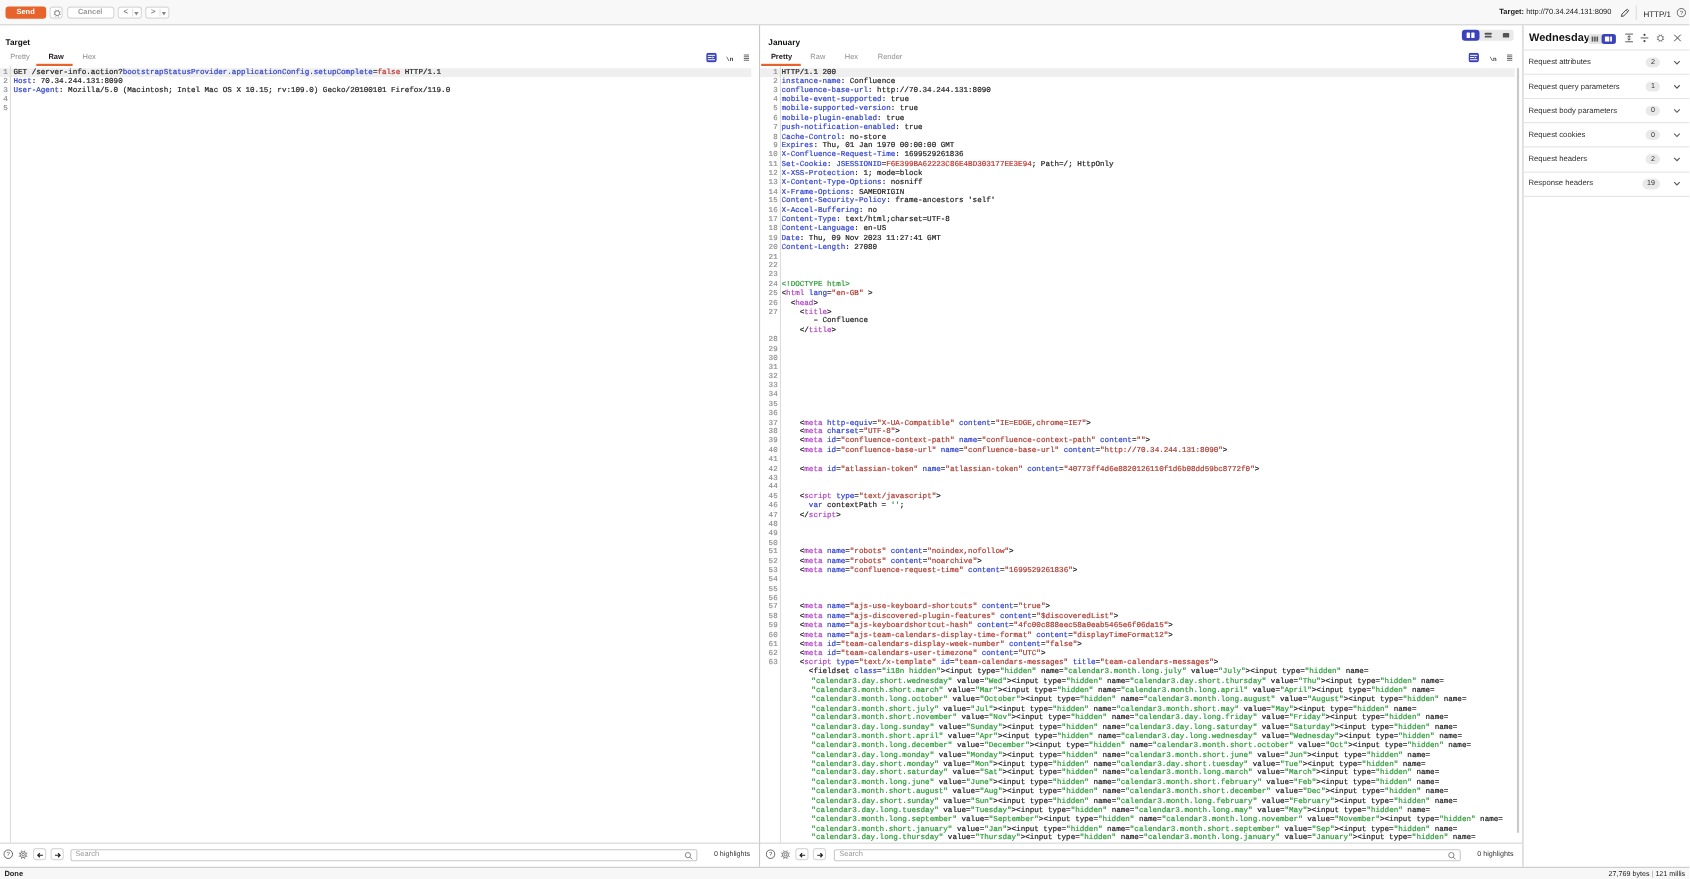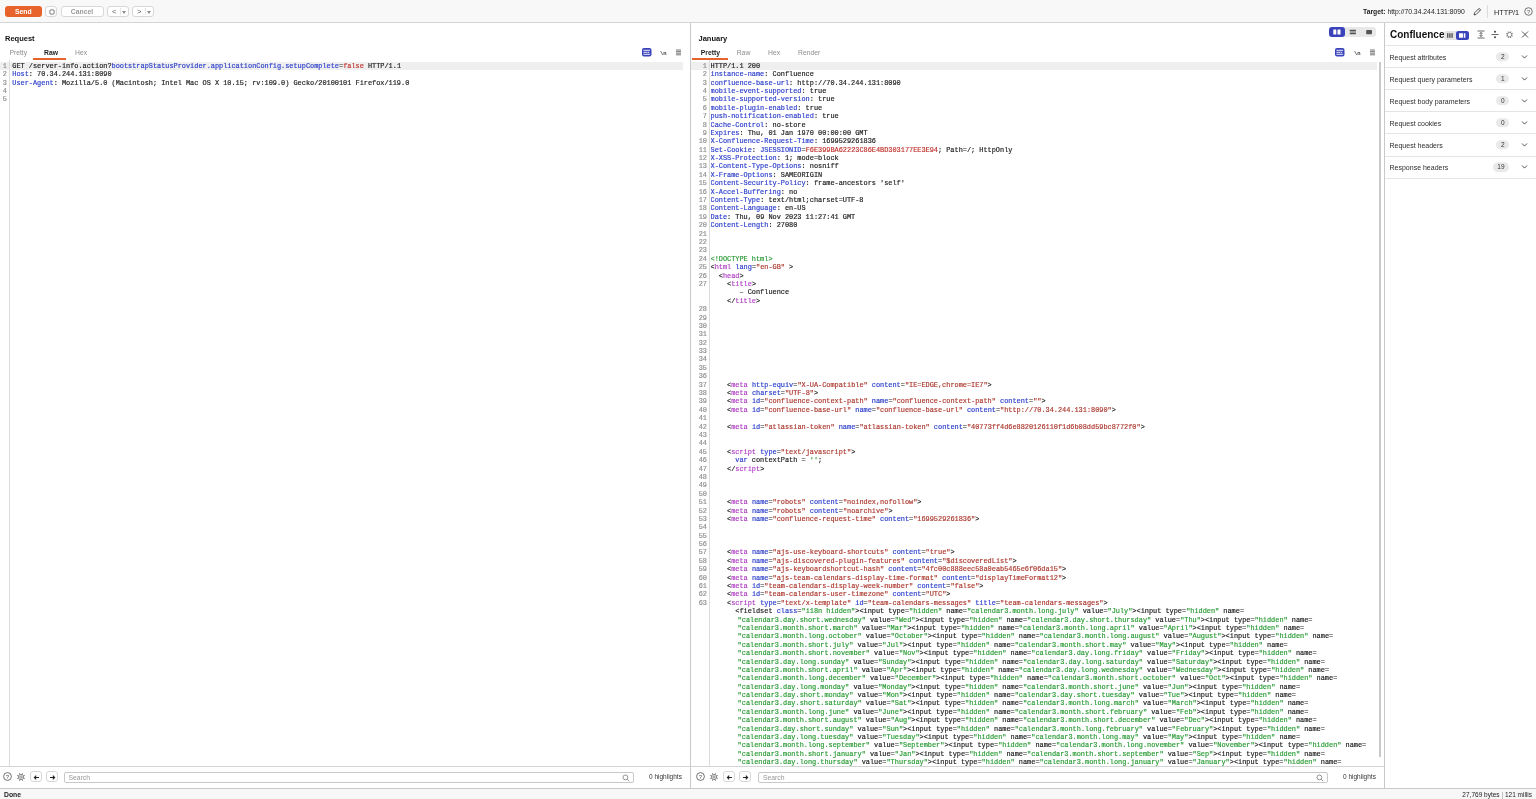--- a/index.html
+++ b/index.html
@@ -70,21 +70,21 @@
     <div class="vline" style="left:1487px;top:5px;height:13px;background:#dcdcdc"></div>
     <div class="abs" style="left:1494px;top:7.5px;font-size:7.3px;color:#1d1d1d">HTTP/1</div>
     <div class="abs" style="left:1523.5px;top:7px">
       <svg width="9" height="9" viewBox="0 0 9 9" style="display:block;">
         <circle cx="4.5" cy="4.5" r="3.8" fill="none" stroke="#555" stroke-width="0.8"></circle>
         <text x="4.5" y="6.6" font-size="5.6" text-anchor="middle" fill="#555" font-family="Liberation Sans">?</text>
       </svg>
     </div>
     <div class="vline" style="left:690px;top:23px;height:765px"></div>
     <div class="vline" style="left:1384px;top:23px;height:765px"></div>
-    <div class="title" style="left:5px;top:33.5px">Request</div>
+    <div class="title" style="left:5px;top:33.5px">Target</div>
     <div class="tab" style="left:9.4px;top:48.5px">Pretty</div>
     <div class="tab on" style="left:44px;top:48.5px">Raw</div>
     <div class="tab" style="left:75px;top:48.5px">Hex</div>
     <div class="abs" style="left:33px;top:57.6px;width:32.5px;height:2px;background:#e8632c"></div>
     <div class="abs" style="left:0;top:61.8px;width:683px;height:8.4px;background:#efefef"></div>
     <div class="vline" style="left:9.4px;top:60px;height:706px;background:#dcdcdc"></div>
     <div class="mono nums abs" style="left:0;top:61.8px;width:7px"><div class="cr">1</div><div class="cr">2</div><div class="cr">3</div><div class="cr">4</div><div class="cr">5</div></div>
     <div class="mono abs" style="left:12.3px;top:61.8px"><div class="cr">GET /server-info.action?<span class="b">bootstrapStatusProvider.applicationConfig.setupComplete</span>=<span class="R">false</span> HTTP/1.1</div><div class="cr"><span class="b">Host</span>: 70.34.244.131:8090</div><div class="cr"><span class="b">User-Agent</span>: Mozilla/5.0 (Macintosh; Intel Mac OS X 10.15; rv:109.0) Gecko/20100101 Firefox/119.0</div><div class="cr">&nbsp;</div><div class="cr">&nbsp;</div></div>
     <div class="abs" style="left:1329px;top:26.7px;width:47px;height:10.2px;background:#e9e9e9;border-radius:3px">
       <span style="position:absolute;left:0;top:0;width:16px;height:10.2px;background:#3b43bb;border-radius:3px">
@@ -159,21 +159,21 @@
         </g>
       </svg>
     </div>
     <div class="abs" style="left:691px;top:61.8px;width:686px;height:8.4px;background:#efefef"></div>
     <div class="vline" style="left:708.7px;top:60px;height:706px;background:#dcdcdc"></div>
     <div class="abs mono nums" style="left:691px;top:61.8px;width:16px;overflow:hidden;height:704px"><div class="cr">1</div><div class="cr">2</div><div class="cr">3</div><div class="cr">4</div><div class="cr">5</div><div class="cr">6</div><div class="cr">7</div><div class="cr">8</div><div class="cr">9</div><div class="cr">10</div><div class="cr">11</div><div class="cr">12</div><div class="cr">13</div><div class="cr">14</div><div class="cr">15</div><div class="cr">16</div><div class="cr">17</div><div class="cr">18</div><div class="cr">19</div><div class="cr">20</div><div class="cr">21</div><div class="cr">22</div><div class="cr">23</div><div class="cr">24</div><div class="cr">25</div><div class="cr">26</div><div class="cr">27</div><div class="cr"></div><div class="cr"></div><div class="cr">28</div><div class="cr">29</div><div class="cr">30</div><div class="cr">31</div><div class="cr">32</div><div class="cr">33</div><div class="cr">34</div><div class="cr">35</div><div class="cr">36</div><div class="cr">37</div><div class="cr">38</div><div class="cr">39</div><div class="cr">40</div><div class="cr">41</div><div class="cr">42</div><div class="cr">43</div><div class="cr">44</div><div class="cr">45</div><div class="cr">46</div><div class="cr">47</div><div class="cr">48</div><div class="cr">49</div><div class="cr">50</div><div class="cr">51</div><div class="cr">52</div><div class="cr">53</div><div class="cr">54</div><div class="cr">55</div><div class="cr">56</div><div class="cr">57</div><div class="cr">58</div><div class="cr">59</div><div class="cr">60</div><div class="cr">61</div><div class="cr">62</div><div class="cr">63</div><div class="cr"></div><div class="cr"></div><div class="cr"></div><div class="cr"></div><div class="cr"></div><div class="cr"></div><div class="cr"></div><div class="cr"></div><div class="cr"></div><div class="cr"></div><div class="cr"></div><div class="cr"></div><div class="cr"></div><div class="cr"></div><div class="cr"></div><div class="cr"></div><div class="cr"></div><div class="cr"></div><div class="cr"></div></div>
     <div class="abs" style="left:710.5px;top:61.8px;width:673px;height:704.2px;overflow:hidden">
       <div class="mono"><div class="cr">HTTP/1.1 200</div><div class="cr"><span class="b">instance-name</span>: Confluence</div><div class="cr"><span class="b">confluence-base-url</span>: http://70.34.244.131:8090</div><div class="cr"><span class="b">mobile-event-supported</span>: true</div><div class="cr"><span class="b">mobile-supported-version</span>: true</div><div class="cr"><span class="b">mobile-plugin-enabled</span>: true</div><div class="cr"><span class="b">push-notification-enabled</span>: true</div><div class="cr"><span class="b">Cache-Control</span>: no-store</div><div class="cr"><span class="b">Expires</span>: Thu, 01 Jan 1970 00:00:00 GMT</div><div class="cr"><span class="b">X-Confluence-Request-Time</span>: 1699529261836</div><div class="cr"><span class="b">Set-Cookie</span>: <span class="b">JSESSIONID</span>=<span class="R">F6E399BA62223C86E4BD303177EE3E94</span>; Path=/; HttpOnly</div><div class="cr"><span class="b">X-XSS-Protection</span>: 1; mode=block</div><div class="cr"><span class="b">X-Content-Type-Options</span>: nosniff</div><div class="cr"><span class="b">X-Frame-Options</span>: SAMEORIGIN</div><div class="cr"><span class="b">Content-Security-Policy</span>: frame-ancestors 'self'</div><div class="cr"><span class="b">X-Accel-Buffering</span>: no</div><div class="cr"><span class="b">Content-Type</span>: text/html;charset=UTF-8</div><div class="cr"><span class="b">Content-Language</span>: en-US</div><div class="cr"><span class="b">Date</span>: Thu, 09 Nov 2023 11:27:41 GMT</div><div class="cr"><span class="b">Content-Length</span>: 27080</div><div class="cr">&nbsp;</div><div class="cr">&nbsp;</div><div class="cr">&nbsp;</div><div class="cr"><span class="g">&lt;!DOCTYPE html&gt;</span></div><div class="cr">&lt;<span class="p">html</span> <span class="b">lang</span>=<span class="r">"en-GB"</span> &gt;</div><div class="cr">  &lt;<span class="p">head</span>&gt;</div><div class="cr">    &lt;<span class="p">title</span>&gt;</div><div class="cr">       – Confluence</div><div class="cr">    &lt;/<span class="p">title</span>&gt;</div><div class="cr">&nbsp;</div><div class="cr">&nbsp;</div><div class="cr">&nbsp;</div><div class="cr">&nbsp;</div><div class="cr">&nbsp;</div><div class="cr">&nbsp;</div><div class="cr">&nbsp;</div><div class="cr">&nbsp;</div><div class="cr">&nbsp;</div><div class="cr">    &lt;<span class="p">meta</span> <span class="b">http-equiv</span>=<span class="r">"X-UA-Compatible"</span> <span class="b">content</span>=<span class="r">"IE=EDGE,chrome=IE7"</span>&gt;</div><div class="cr">    &lt;<span class="p">meta</span> <span class="b">charset</span>=<span class="r">"UTF-8"</span>&gt;</div><div class="cr">    &lt;<span class="p">meta</span> <span class="b">id</span>=<span class="r">"confluence-context-path"</span> <span class="b">name</span>=<span class="r">"confluence-context-path"</span> <span class="b">content</span>=<span class="r">""</span>&gt;</div><div class="cr">    &lt;<span class="p">meta</span> <span class="b">id</span>=<span class="r">"confluence-base-url"</span> <span class="b">name</span>=<span class="r">"confluence-base-url"</span> <span class="b">content</span>=<span class="r">"http://70.34.244.131:8090"</span>&gt;</div><div class="cr">&nbsp;</div><div class="cr">    &lt;<span class="p">meta</span> <span class="b">id</span>=<span class="r">"atlassian-token"</span> <span class="b">name</span>=<span class="r">"atlassian-token"</span> <span class="b">content</span>=<span class="r">"40773ff4d6e8820126110f1d6b08dd59bc8772f0"</span>&gt;</div><div class="cr">&nbsp;</div><div class="cr">&nbsp;</div><div class="cr">    &lt;<span class="p">script</span> <span class="b">type</span>=<span class="r">"text/javascript"</span>&gt;</div><div class="cr">      <span class="b">var</span> contextPath = <span class="g">''</span>;</div><div class="cr">    &lt;/<span class="p">script</span>&gt;</div><div class="cr">&nbsp;</div><div class="cr">&nbsp;</div><div class="cr">&nbsp;</div><div class="cr">    &lt;<span class="p">meta</span> <span class="b">name</span>=<span class="r">"robots"</span> <span class="b">content</span>=<span class="r">"noindex,nofollow"</span>&gt;</div><div class="cr">    &lt;<span class="p">meta</span> <span class="b">name</span>=<span class="r">"robots"</span> <span class="b">content</span>=<span class="r">"noarchive"</span>&gt;</div><div class="cr">    &lt;<span class="p">meta</span> <span class="b">name</span>=<span class="r">"confluence-request-time"</span> <span class="b">content</span>=<span class="r">"1699529261836"</span>&gt;</div><div class="cr">&nbsp;</div><div class="cr">&nbsp;</div><div class="cr">&nbsp;</div><div class="cr">    &lt;<span class="p">meta</span> <span class="b">name</span>=<span class="r">"ajs-use-keyboard-shortcuts"</span> <span class="b">content</span>=<span class="r">"true"</span>&gt;</div><div class="cr">    &lt;<span class="p">meta</span> <span class="b">name</span>=<span class="r">"ajs-discovered-plugin-features"</span> <span class="b">content</span>=<span class="r">"$discoveredList"</span>&gt;</div><div class="cr">    &lt;<span class="p">meta</span> <span class="b">name</span>=<span class="r">"ajs-keyboardshortcut-hash"</span> <span class="b">content</span>=<span class="r">"4fc00c888eec58a0eab5465e6f06da15"</span>&gt;</div><div class="cr">    &lt;<span class="p">meta</span> <span class="b">name</span>=<span class="r">"ajs-team-calendars-display-time-format"</span> <span class="b">content</span>=<span class="r">"displayTimeFormat12"</span>&gt;</div><div class="cr">    &lt;<span class="p">meta</span> <span class="b">id</span>=<span class="r">"team-calendars-display-week-number"</span> <span class="b">content</span>=<span class="r">"false"</span>&gt;</div><div class="cr">    &lt;<span class="p">meta</span> <span class="b">id</span>=<span class="r">"team-calendars-user-timezone"</span> <span class="b">content</span>=<span class="r">"UTC"</span>&gt;</div><div class="cr">    &lt;<span class="p">script</span> <span class="b">type</span>=<span class="r">"text/x-template"</span> <span class="b">id</span>=<span class="r">"team-calendars-messages"</span> <span class="b">title</span>=<span class="r">"team-calendars-messages"</span>&gt;</div><div class="cr">      &lt;fieldset <span class="b">class</span>=<span class="g">"i18n hidden"</span>&gt;&lt;input type=<span class="g">"hidden"</span> name=<span class="g">"calendar3.month.long.july"</span> value=<span class="g">"July"</span>&gt;&lt;input type=<span class="g">"hidden"</span> name=</div><div class="cr" style="padding-left:2.3px">      <span class="g">"calendar3.day.short.wednesday"</span> value=<span class="g">"Wed"</span>&gt;&lt;input type=<span class="g">"hidden"</span> name=<span class="g">"calendar3.day.short.thursday"</span> value=<span class="g">"Thu"</span>&gt;&lt;input type=<span class="g">"hidden"</span> name=</div><div class="cr" style="padding-left:2.3px">      <span class="g">"calendar3.month.short.march"</span> value=<span class="g">"Mar"</span>&gt;&lt;input type=<span class="g">"hidden"</span> name=<span class="g">"calendar3.month.long.april"</span> value=<span class="g">"April"</span>&gt;&lt;input type=<span class="g">"hidden"</span> name=</div><div class="cr" style="padding-left:2.3px">      <span class="g">"calendar3.month.long.october"</span> value=<span class="g">"October"</span>&gt;&lt;input type=<span class="g">"hidden"</span> name=<span class="g">"calendar3.month.long.august"</span> value=<span class="g">"August"</span>&gt;&lt;input type=<span class="g">"hidden"</span> name=</div><div class="cr" style="padding-left:2.3px">      <span class="g">"calendar3.month.short.july"</span> value=<span class="g">"Jul"</span>&gt;&lt;input type=<span class="g">"hidden"</span> name=<span class="g">"calendar3.month.short.may"</span> value=<span class="g">"May"</span>&gt;&lt;input type=<span class="g">"hidden"</span> name=</div><div class="cr" style="padding-left:2.3px">      <span class="g">"calendar3.month.short.november"</span> value=<span class="g">"Nov"</span>&gt;&lt;input type=<span class="g">"hidden"</span> name=<span class="g">"calendar3.day.long.friday"</span> value=<span class="g">"Friday"</span>&gt;&lt;input type=<span class="g">"hidden"</span> name=</div><div class="cr" style="padding-left:2.3px">      <span class="g">"calendar3.day.long.sunday"</span> value=<span class="g">"Sunday"</span>&gt;&lt;input type=<span class="g">"hidden"</span> name=<span class="g">"calendar3.day.long.saturday"</span> value=<span class="g">"Saturday"</span>&gt;&lt;input type=<span class="g">"hidden"</span> name=</div><div class="cr" style="padding-left:2.3px">      <span class="g">"calendar3.month.short.april"</span> value=<span class="g">"Apr"</span>&gt;&lt;input type=<span class="g">"hidden"</span> name=<span class="g">"calendar3.day.long.wednesday"</span> value=<span class="g">"Wednesday"</span>&gt;&lt;input type=<span class="g">"hidden"</span> name=</div><div class="cr" style="padding-left:2.3px">      <span class="g">"calendar3.month.long.december"</span> value=<span class="g">"December"</span>&gt;&lt;input type=<span class="g">"hidden"</span> name=<span class="g">"calendar3.month.short.october"</span> value=<span class="g">"Oct"</span>&gt;&lt;input type=<span class="g">"hidden"</span> name=</div><div class="cr" style="padding-left:2.3px">      <span class="g">"calendar3.day.long.monday"</span> value=<span class="g">"Monday"</span>&gt;&lt;input type=<span class="g">"hidden"</span> name=<span class="g">"calendar3.month.short.june"</span> value=<span class="g">"Jun"</span>&gt;&lt;input type=<span class="g">"hidden"</span> name=</div><div class="cr" style="padding-left:2.3px">      <span class="g">"calendar3.day.short.monday"</span> value=<span class="g">"Mon"</span>&gt;&lt;input type=<span class="g">"hidden"</span> name=<span class="g">"calendar3.day.short.tuesday"</span> value=<span class="g">"Tue"</span>&gt;&lt;input type=<span class="g">"hidden"</span> name=</div><div class="cr" style="padding-left:2.3px">      <span class="g">"calendar3.day.short.saturday"</span> value=<span class="g">"Sat"</span>&gt;&lt;input type=<span class="g">"hidden"</span> name=<span class="g">"calendar3.month.long.march"</span> value=<span class="g">"March"</span>&gt;&lt;input type=<span class="g">"hidden"</span> name=</div><div class="cr" style="padding-left:2.3px">      <span class="g">"calendar3.month.long.june"</span> value=<span class="g">"June"</span>&gt;&lt;input type=<span class="g">"hidden"</span> name=<span class="g">"calendar3.month.short.february"</span> value=<span class="g">"Feb"</span>&gt;&lt;input type=<span class="g">"hidden"</span> name=</div><div class="cr" style="padding-left:2.3px">      <span class="g">"calendar3.month.short.august"</span> value=<span class="g">"Aug"</span>&gt;&lt;input type=<span class="g">"hidden"</span> name=<span class="g">"calendar3.month.short.december"</span> value=<span class="g">"Dec"</span>&gt;&lt;input type=<span class="g">"hidden"</span> name=</div><div class="cr" style="padding-left:2.3px">      <span class="g">"calendar3.day.short.sunday"</span> value=<span class="g">"Sun"</span>&gt;&lt;input type=<span class="g">"hidden"</span> name=<span class="g">"calendar3.month.long.february"</span> value=<span class="g">"February"</span>&gt;&lt;input type=<span class="g">"hidden"</span> name=</div><div class="cr" style="padding-left:2.3px">      <span class="g">"calendar3.day.long.tuesday"</span> value=<span class="g">"Tuesday"</span>&gt;&lt;input type=<span class="g">"hidden"</span> name=<span class="g">"calendar3.month.long.may"</span> value=<span class="g">"May"</span>&gt;&lt;input type=<span class="g">"hidden"</span> name=</div><div class="cr" style="padding-left:2.3px">      <span class="g">"calendar3.month.long.september"</span> value=<span class="g">"September"</span>&gt;&lt;input type=<span class="g">"hidden"</span> name=<span class="g">"calendar3.month.long.november"</span> value=<span class="g">"November"</span>&gt;&lt;input type=<span class="g">"hidden"</span> name=</div><div class="cr" style="padding-left:2.3px">      <span class="g">"calendar3.month.short.january"</span> value=<span class="g">"Jan"</span>&gt;&lt;input type=<span class="g">"hidden"</span> name=<span class="g">"calendar3.month.short.september"</span> value=<span class="g">"Sep"</span>&gt;&lt;input type=<span class="g">"hidden"</span> name=</div><div class="cr" style="padding-left:2.3px">      <span class="g">"calendar3.day.long.thursday"</span> value=<span class="g">"Thursday"</span>&gt;&lt;input type=<span class="g">"hidden"</span> name=<span class="g">"calendar3.month.long.january"</span> value=<span class="g">"January"</span>&gt;&lt;input type=<span class="g">"hidden"</span> name=</div></div>
     </div>
     <div class="abs" style="left:1378.8px;top:62px;width:2.2px;height:695px;background:#c9c9c9"></div>
-    <div class="abs" style="left:1390px;top:29px;font-size:10px;font-weight:bold;color:#111">Confluence</div>
+    <div class="abs" style="left:1390px;top:29px;font-size:10px;font-weight:bold;color:#111">Wednesday</div>
     <div class="abs" style="left:1443.5px;top:30.5px;width:25.5px;height:9px;background:#e4e4e4;border-radius:2.5px">
       <span style="position:absolute;left:0;top:0;width:12.7px;height:9px">
         <svg width="12" height="9" viewBox="0 0 12 9" style="display:block;">
           <g fill="#555">
             <rect x="3" y="2.2" width="1.4" height="4.6"></rect>
             <rect x="5.2" y="2.2" width="1.4" height="4.6"></rect>
             <rect x="7.4" y="2.2" width="1.4" height="4.6"></rect>
           </g>
         </svg>
       </span>

